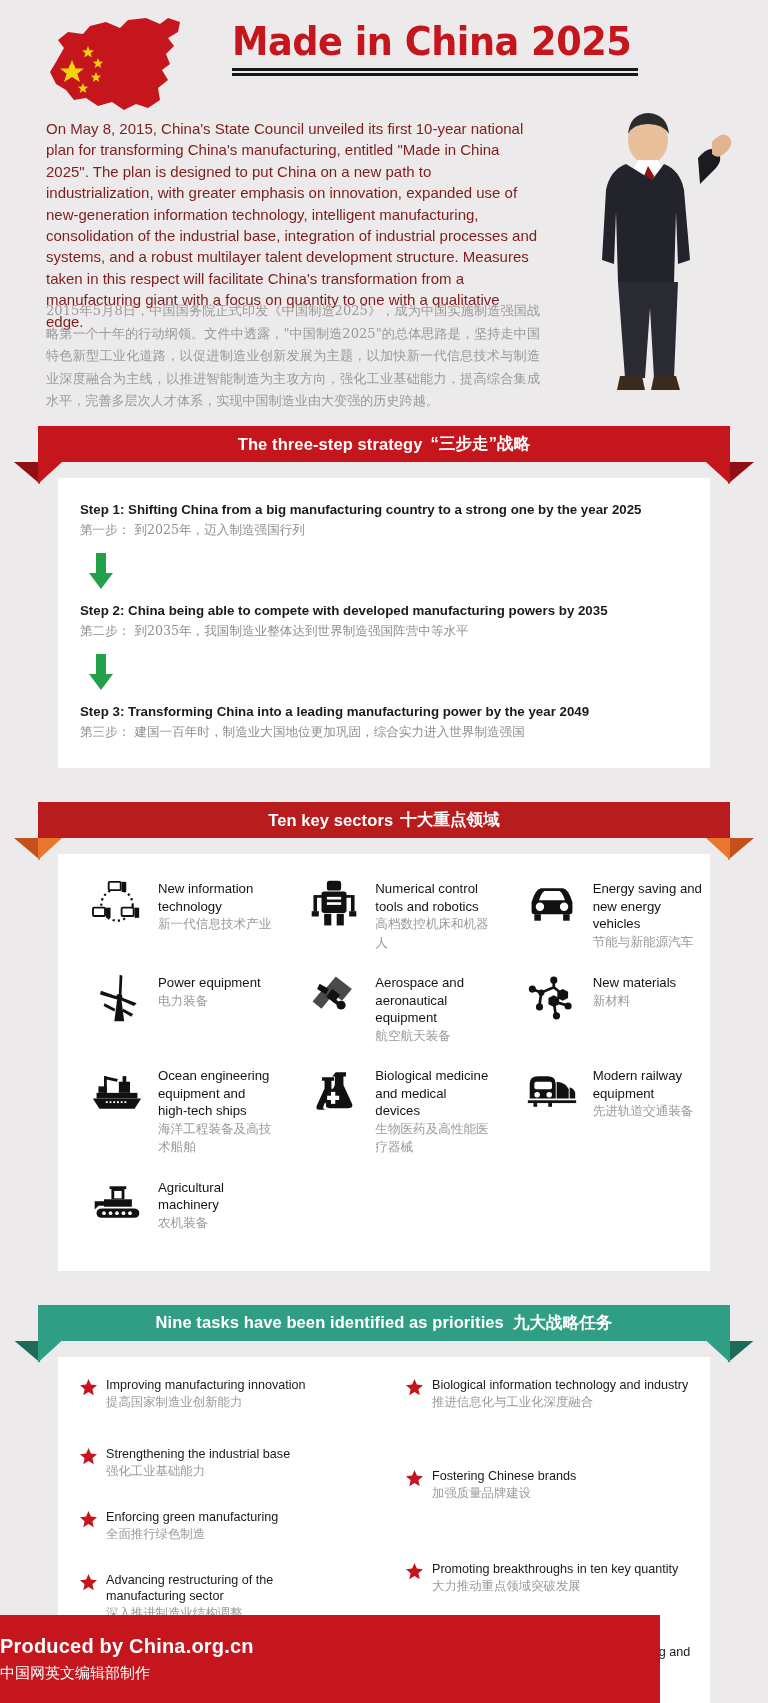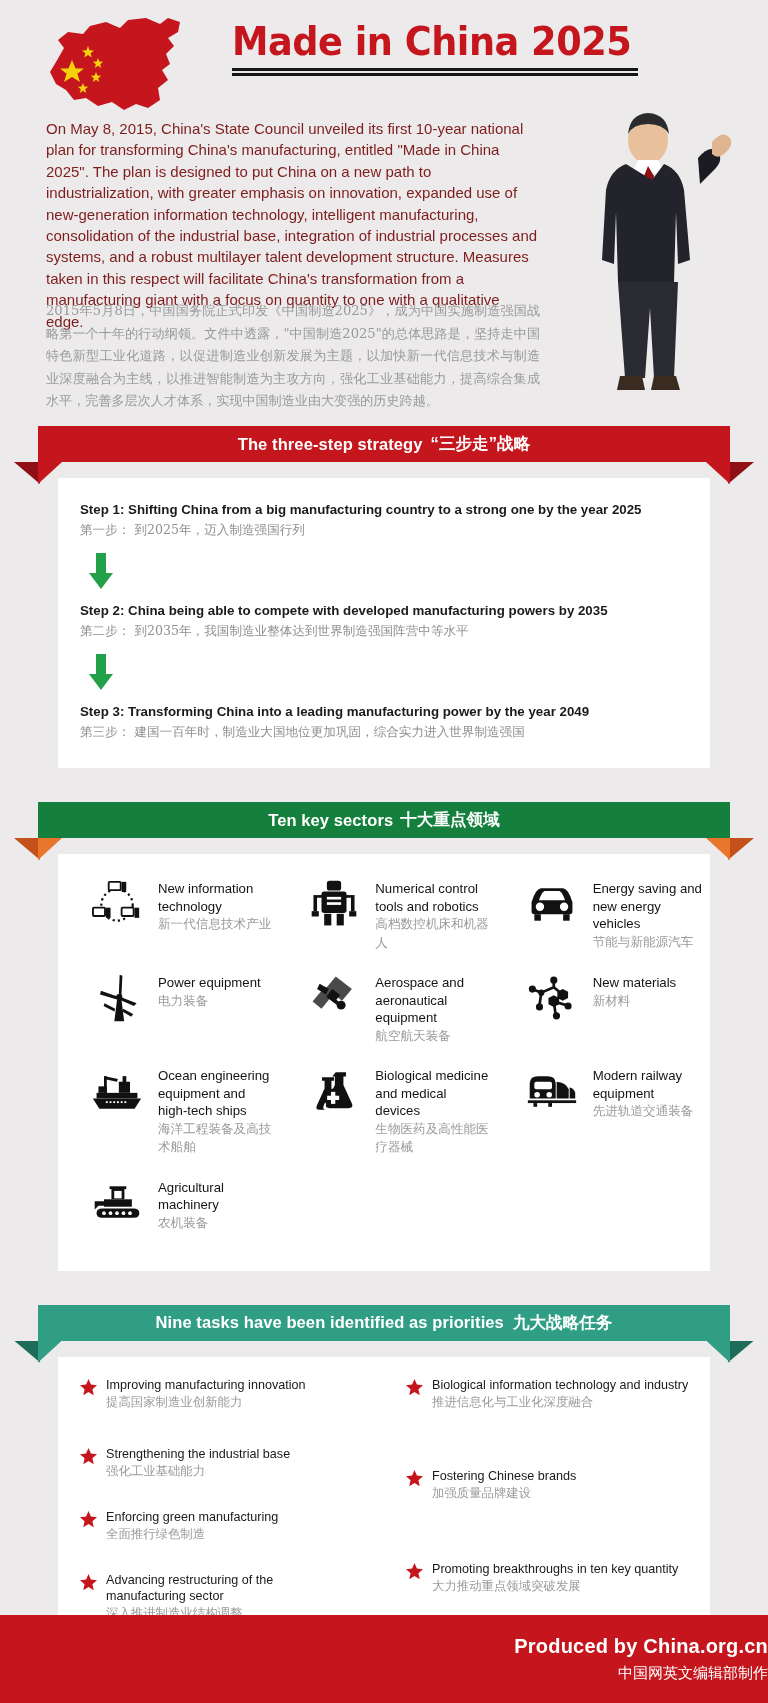--- a/index.html
+++ b/index.html
@@ -50,21 +50,21 @@
   }
   .ribbon-tail{position:absolute;top:36px;width:26px;height:22px;}
   .ribbon-tail.l{left:-24px;}
   .ribbon-tail.r{right:-24px;}
   .ribbon-notch{position:absolute;top:36px;width:24px;height:22px;}
   .ribbon-notch.l{left:0;}
   .ribbon-notch.r{right:0;}
 
   .red .ribbon-bar{background:#c4161c;}
   .red .ribbon-tail{background:#8e0f14;}
-  .orange .ribbon-bar{background:#15803d;text-align:right;}
+  .orange .ribbon-bar{background:#b91c1c;text-align:right;}
   .orange .ribbon-tail{background:#c4501a;}
   .green .ribbon-bar{background:#2f9e85;}
   .green .ribbon-tail{background:#1d6b59;}
 
   .card{
     background:#fff;margin:16px 58px;position:relative;
   }
 
   
   .steps{padding:22px 0 26px 0;}
@@ -85,23 +85,23 @@
   
   .tasks{padding:20px 0 22px 0;display:grid;grid-template-columns:1fr 1fr;}
   .task{display:flex;align-items:flex-start;padding:0 10px 20px 0;}
   .task .star{width:18px;min-width:18px;height:18px;margin-left:22px;margin-top:2px;}
   .task .txt{padding-left:8px;}
   .task-en{font-size:12.6px;color:#1a1a1a;line-height:16px;}
   .task-zh{font-family:"DejaVu Serif", serif;font-size:12.4px;color:#9a9a9a;line-height:17px;}
 
   
   .footer{
-    position:absolute;left:0;bottom:0;width:768px;height:88px;
+    position:absolute;left:0;bottom:0;width:660px;height:88px;
     background:#c4161c;display:flex;flex-direction:column;
-    align-items:flex-end;justify-content:center;color:#fff;
+    align-items:flex-start;justify-content:center;color:#fff;
   }
   .footer-en{font-weight:bold;font-size:20px;letter-spacing:0.2px;}
   .footer-zh{font-size:15px;margin-top:6px;}
 
   .gap{height:18px;}
 </style>
 </head>
 <body>
 
 <div class="page">

